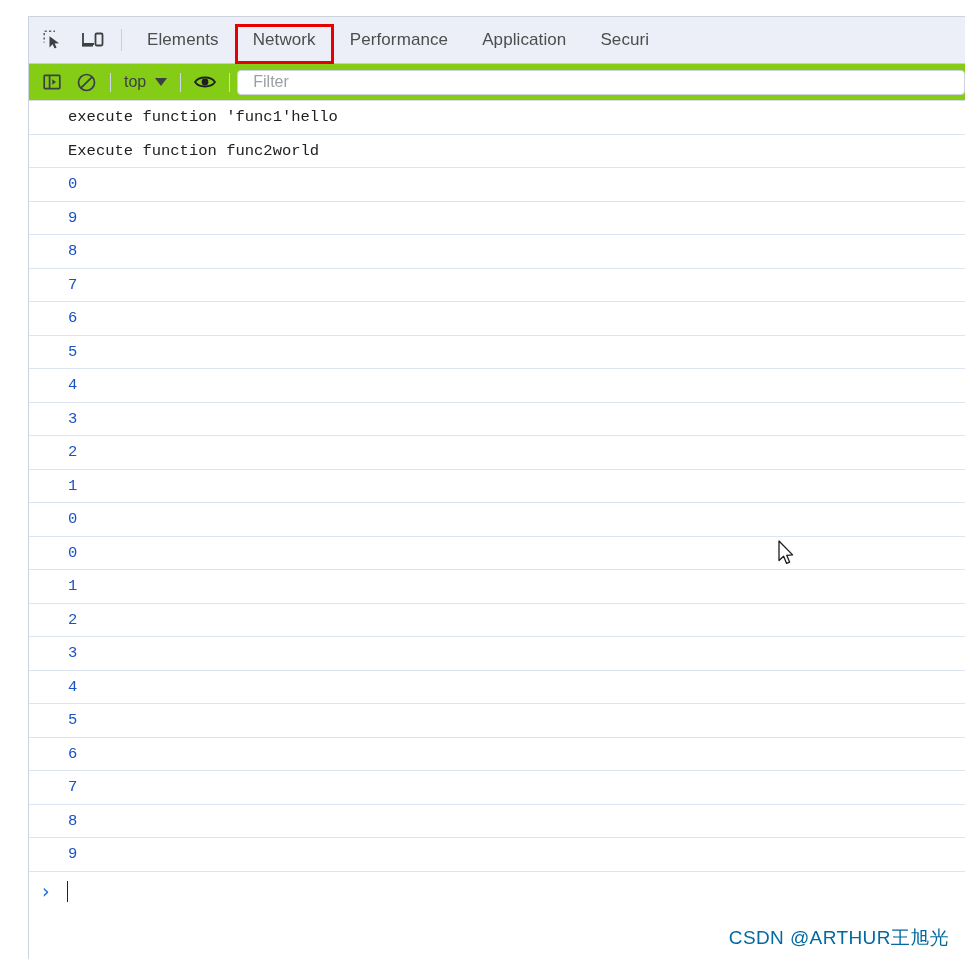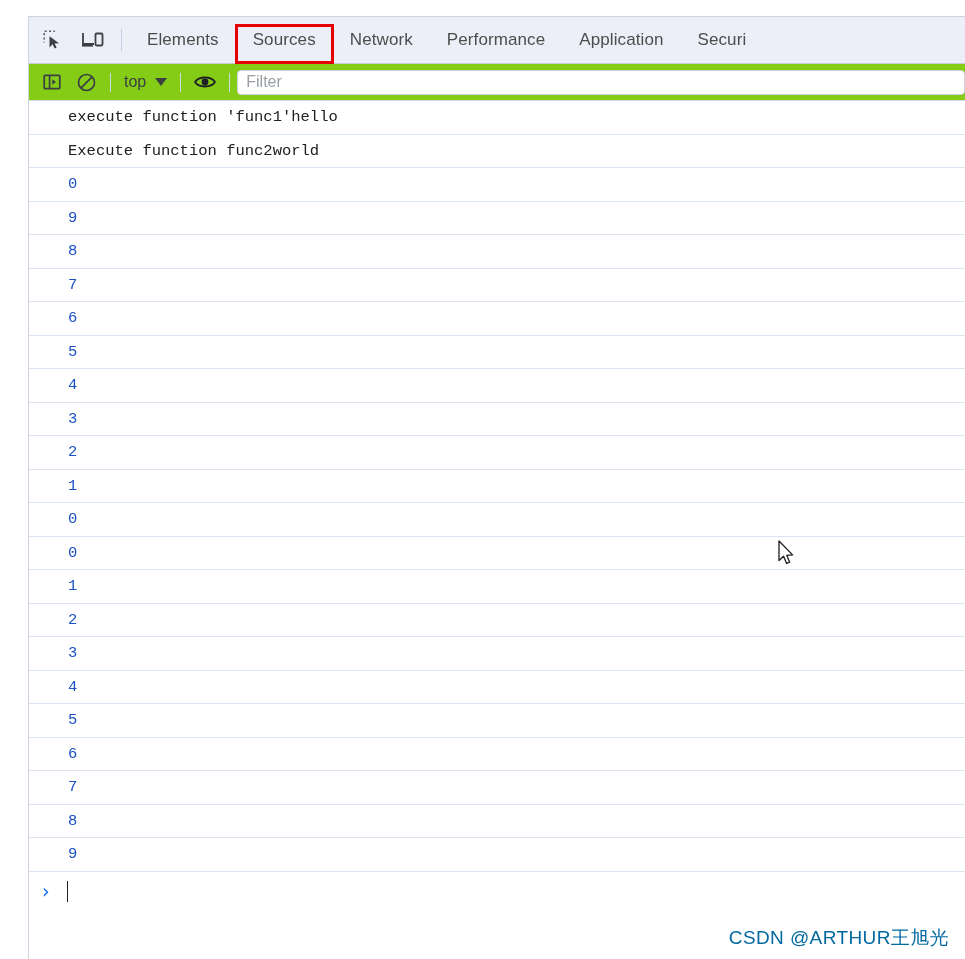--- a/index.html
+++ b/index.html
@@ -107,21 +107,21 @@
   }
   .filter-wrap { flex: 1; display: flex; align-items: center; padding-right: 0; }
   .filter-input {
     flex: 1;
     height: 25px;
     border: 1px solid #cdd2da;
     border-radius: 4px;
     font-size: 16px;
     font-family: "Liberation Sans", sans-serif;
     color: #202124;
-    padding: 0 8px;
+    padding: 0 15px;
     background: #fff;
     outline: none;
     min-width: 0;
   }
   .filter-input::placeholder { color: #9aa0a6; }
 
   
   .messages {
     flex: 1;
     background: #ffffff;
@@ -207,21 +207,20 @@
           <path d="M2 4 L2 15 L13 15" stroke="#3c4043" stroke-width="1.8" fill="none"></path>
           <rect x="14.5" y="4.5" width="7" height="12" rx="1.2" stroke="#3c4043" stroke-width="1.8" fill="none"></rect>
           <path d="M1 16.4 L12 16.4" stroke="#3c4043" stroke-width="2.4"></path>
         </svg>
       </div>
 
       <div class="tb-sep"></div>
 
       <div class="tabs">
         <div class="tab">Elements</div>
-        <div class="tab">Sources</div>
         <div class="tab">Network</div>
         <div class="tab">Performance</div>
         <div class="tab">Application</div>
         <div class="tab">Securi</div>
       </div>
 
       <div id="anno-box" style="left: 205.672px; width: 99.0781px; top: 7px; height: 40px;"></div>
     </div>
 
     <div class="ctoolbar">

